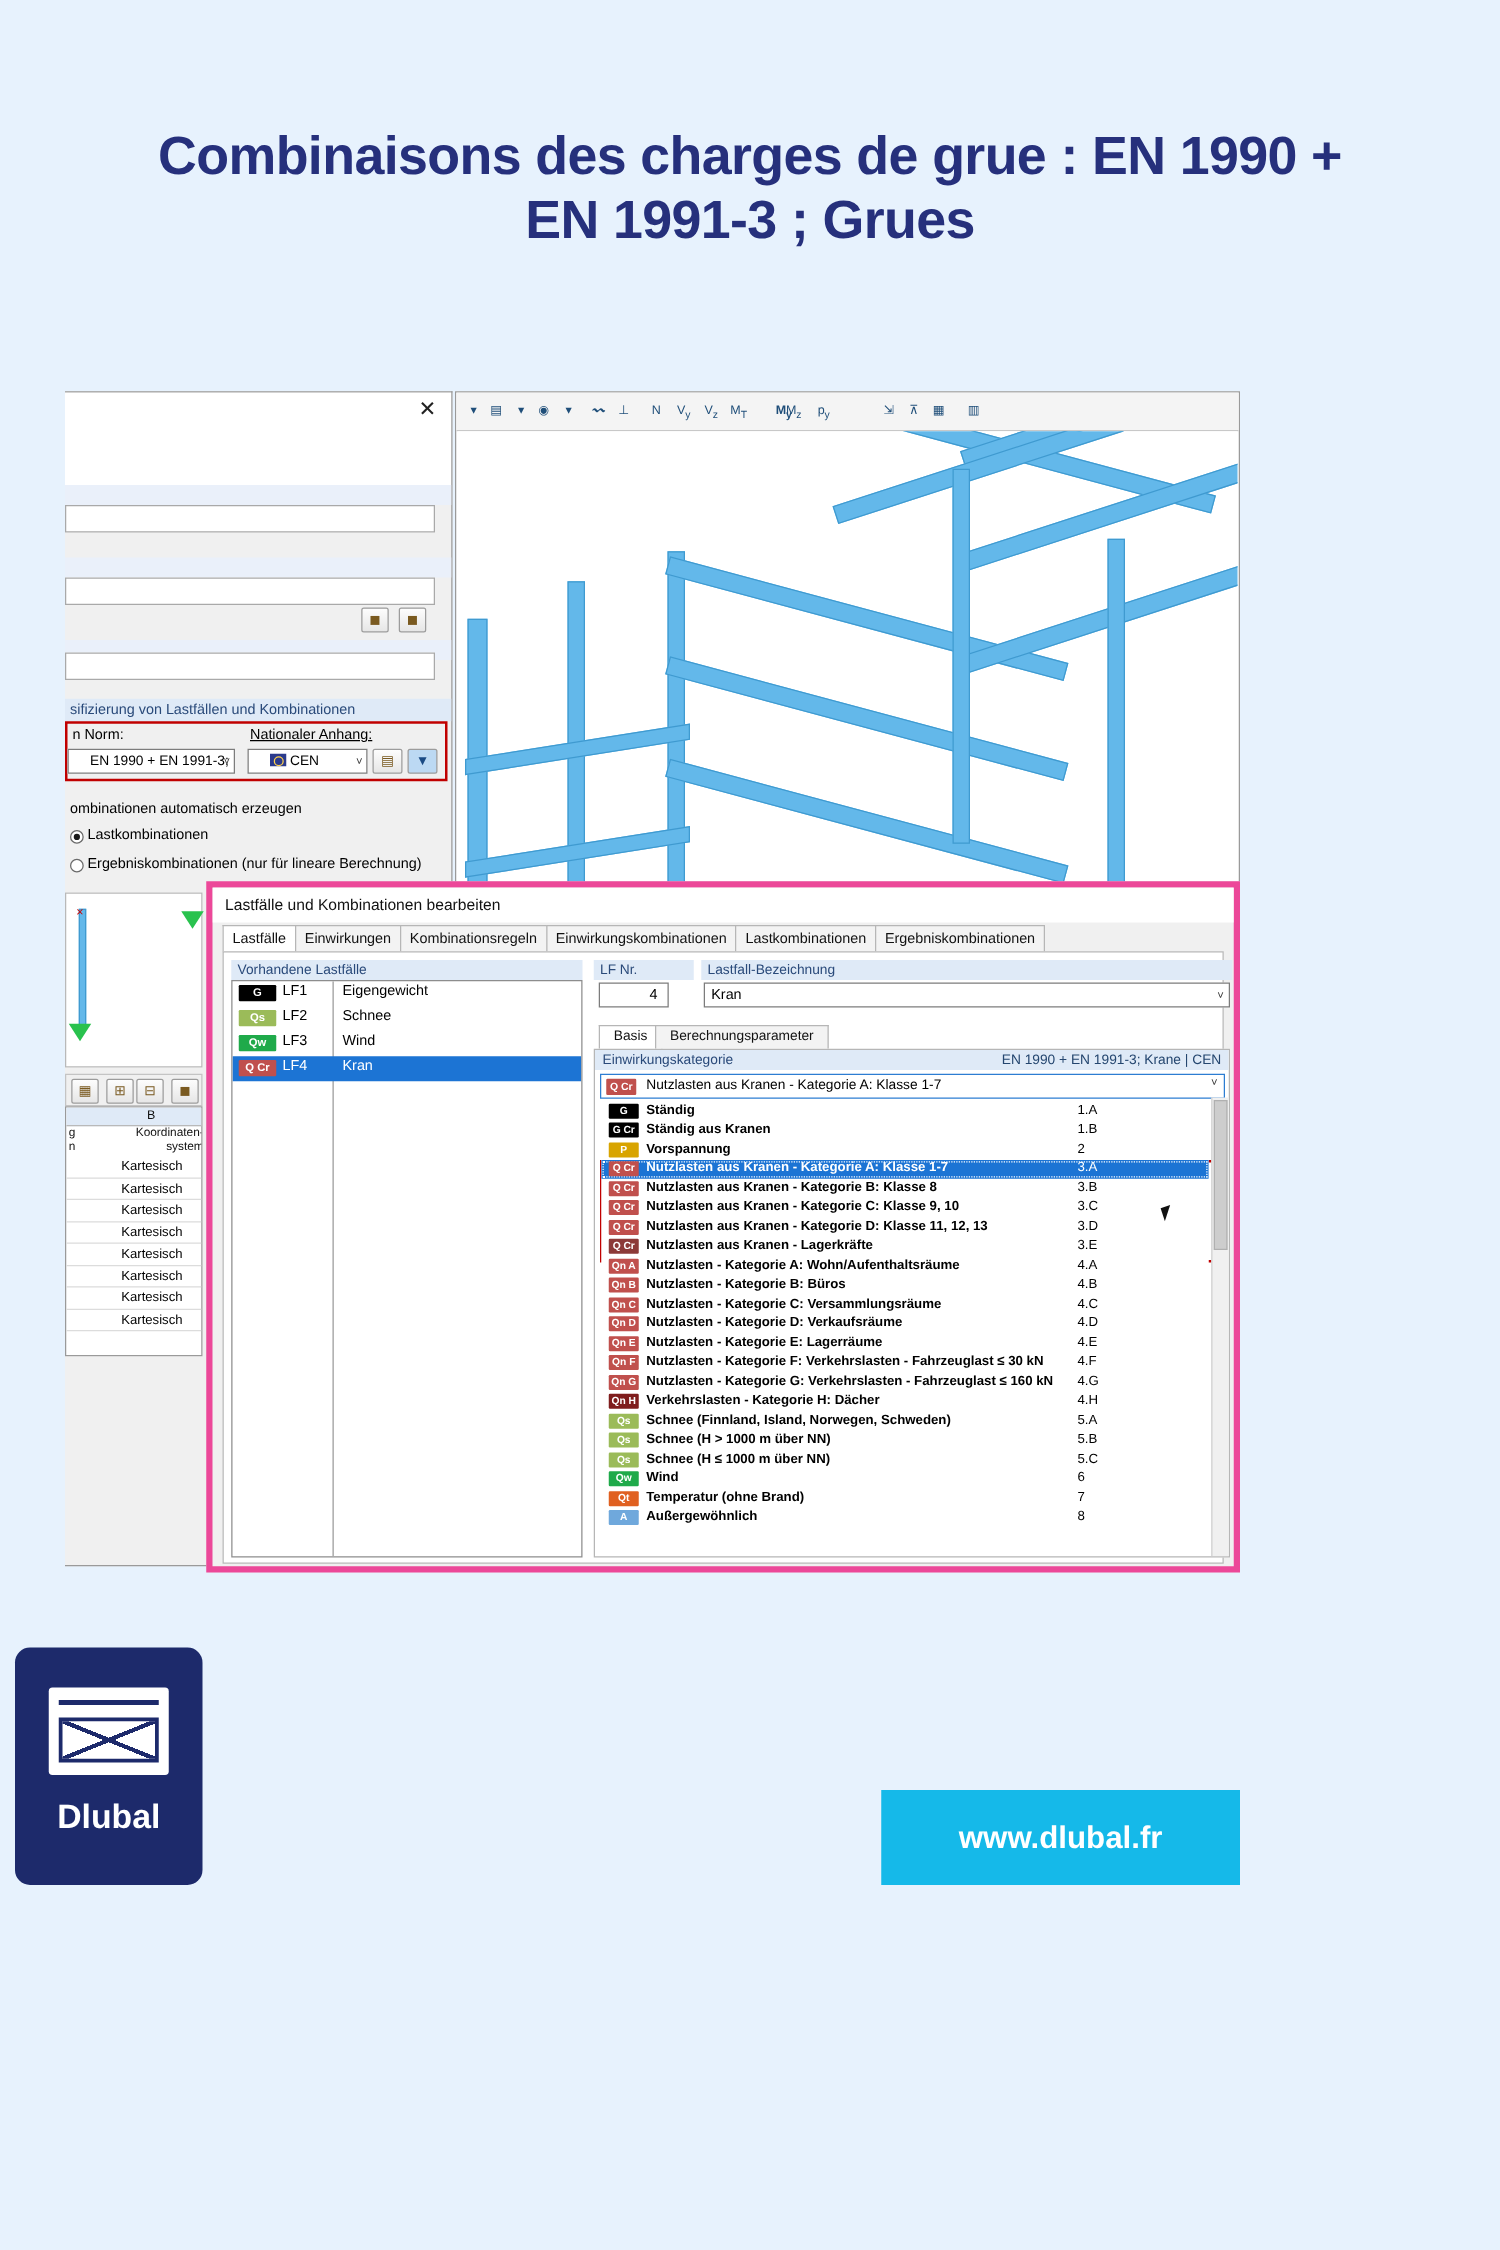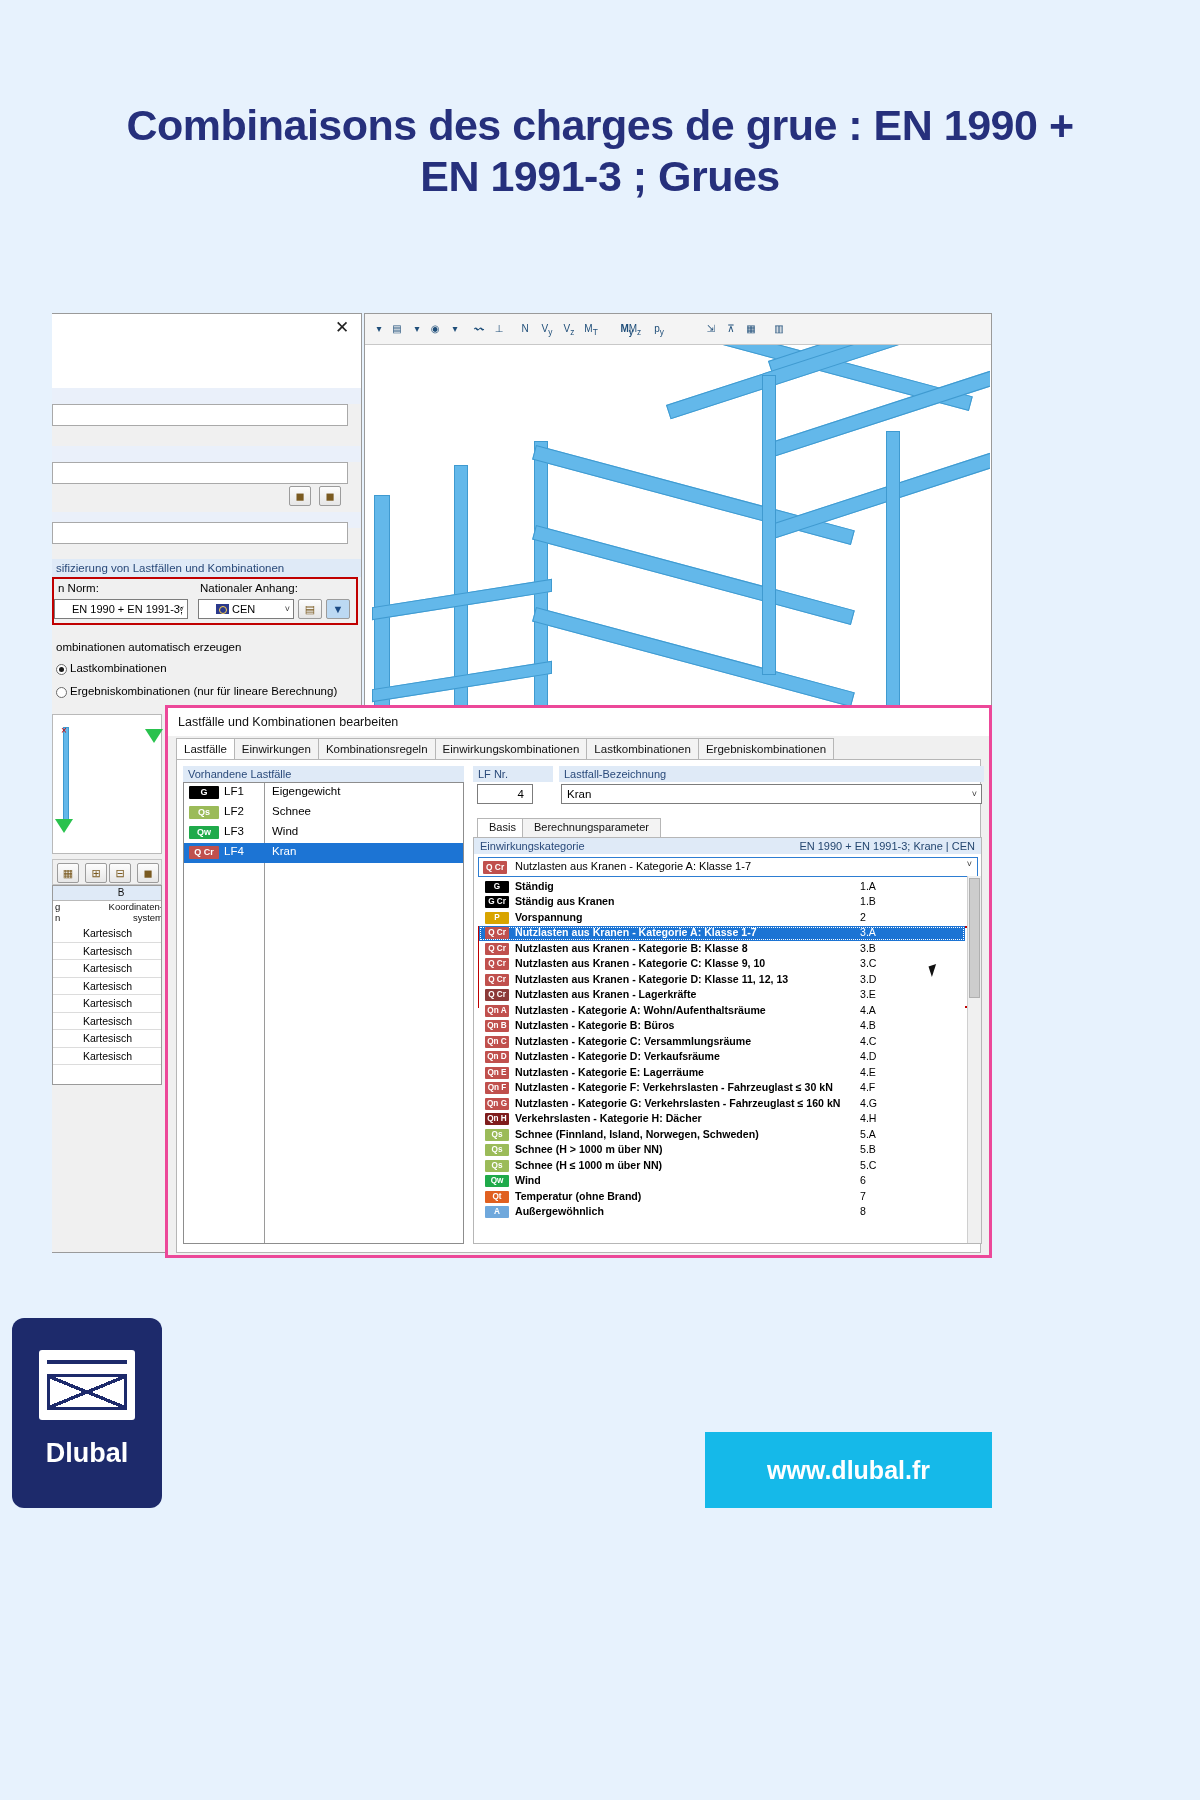--- a/index.html
+++ b/index.html
@@ -80,21 +80,21 @@
   .ticon{
     position:absolute;top:5px;width:20px;height:20px;border:1px solid transparent;box-sizing:border-box;
     font-size:10px;color:#1f4e79;text-align:center;line-height:18px;overflow:hidden;
   }
   .vpcanvas{position:absolute;left:1px;top:31px;right:1px;bottom:1px;background:#fff;overflow:hidden;}
   .beam{position:absolute;background:#63b8ea;border:1px solid #3f9ad0;box-sizing:border-box;}
 
   
   .dlgB{
     position:absolute;left:113px;top:392px;width:827px;height:553px;
-    background:#f0f0f0;border:3px solid #ec4899;box-sizing:border-box;overflow:hidden;
+    background:#f0f0f0;border:5px solid #ec4899;box-sizing:border-box;overflow:hidden;
   }
   .dlgB .btitle{
     position:absolute;left:0;top:0;right:0;height:28px;background:#fff;
     font-size:12.5px;color:#111;line-height:28px;padding-left:10px;box-sizing:border-box;
   }
   .tabrow{position:absolute;left:8px;top:30px;height:22px;}
   .tab{
     float:left;height:22px;background:#f3f3f3;border:1px solid #b6b6b6;border-bottom:none;
     box-sizing:border-box;font-size:11.5px;line-height:20px;padding:0 7px;color:#111;margin-right:-1px;
   }
@@ -161,21 +161,21 @@
     position:absolute;width:13px;background:#f0f0f0;border-left:1px solid #cfcfcf;
   }
   .scroll .thumb{position:absolute;left:1px;width:11px;background:#cdcdcd;border:1px solid #b0b0b0;box-sizing:border-box;}
 
   .cursor{position:absolute;width:0;height:0;border-left:8px solid #111;border-bottom:11px solid transparent;transform:rotate(-18deg);}
 
   
   .sheet{
     position:absolute;left:0;background:#fff;border:1px solid #9a9a9a;box-sizing:border-box;overflow:hidden;
   }
-  .shrow{height:16.5px;font-size:10.5px;color:#000;border-bottom:1px solid #dcdcdc;padding-left:30px;line-height:16px;}
+  .shrow{height:16.5px;font-size:10.5px;color:#000;border-bottom:1px solid #dcdcdc;padding-left:44px;line-height:16px;}
 
   
   .logo{
     position:absolute;left:12px;top:1318px;width:150px;height:190px;
     background:#1d2a6b;border-radius:12px;
   }
   .logomark{
     position:absolute;left:27px;top:32px;width:96px;height:70px;background:#fff;border-radius:3px;
   }
   .logomark:before{
@@ -266,21 +266,21 @@
     <div class="btnsm" style="left:267px;top:172px;">◼</div>
 
     <div class="lblstrip" style="top:198px;"></div>
     <div class="fieldbar" style="top:208px;"></div>
 
     <div class="sect-head" style="top:245px;">sifizierung von Lastfällen und Kombinationen</div>
 
     <div class="redbox" style="left:0px;top:263px;width:306px;height:48px;"></div>
 
     <div class="lbl" style="left:6px;top:268px;">n Norm:</div>
-    <div class="lbl" style="left:148px;top:268px;">Nationaler Anhang:</div>
+    <div class="lbl" style="left:148px;top:268px;text-decoration:underline;">Nationaler Anhang:</div>
 
     <div class="combo" style="left:2px;top:285px;width:134px;">
       <span>EN 1990 + EN 1991-3;</span>
       <span class="arr">˅</span>
     </div>
     <div class="combo" style="left:146px;top:285px;width:96px;">
       <span class="euflag"></span><span>CEN</span>
       <span class="arr">˅</span>
     </div>
     <div class="btnsm" style="left:246px;top:285px;width:24px;height:20px;">▤</div>

